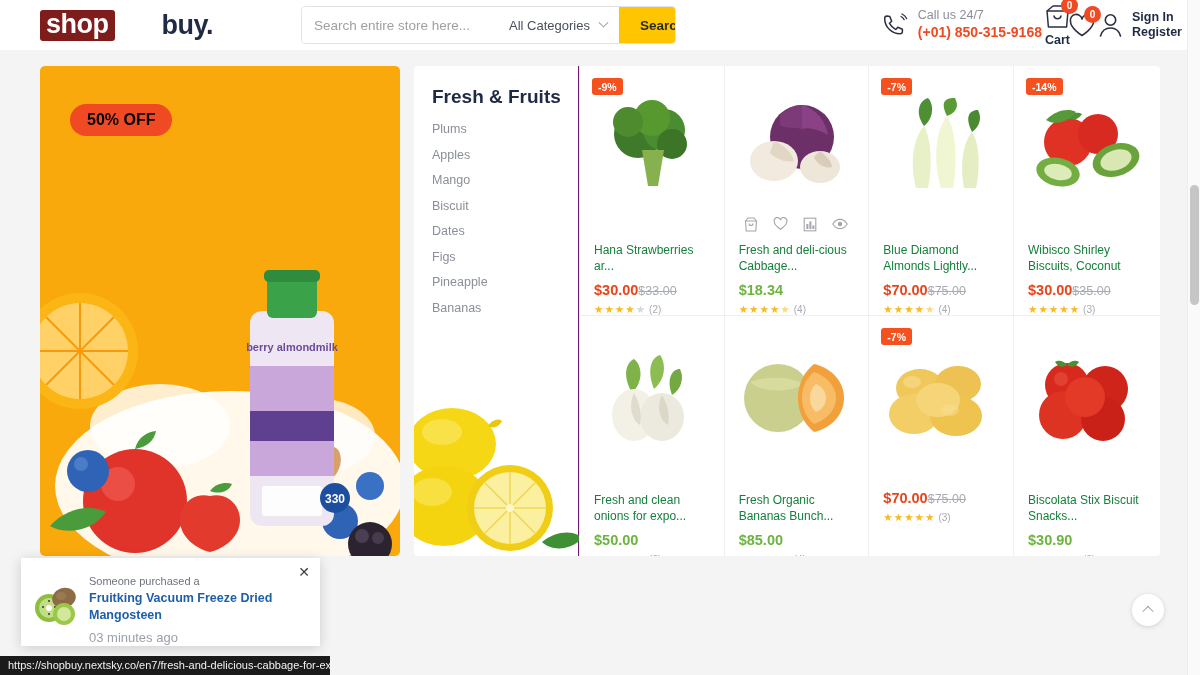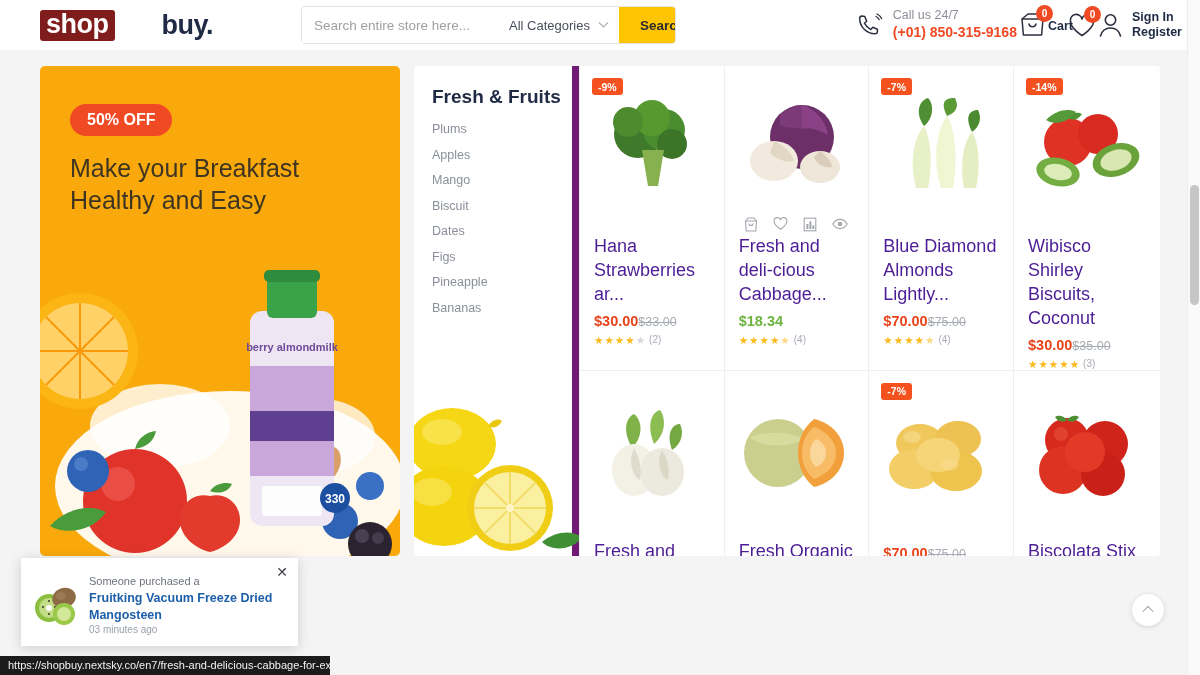--- a/index.html
+++ b/index.html
@@ -60,56 +60,56 @@
   .call-label { color: #8b8f99; font-size: 12.5px; }
   .call-number { color: #ef4a23; font-weight: bold; font-size: 14px; }
 
   .icon-btn { display: flex; align-items: center; gap: 6px; position: relative; cursor: pointer; }
   .badge {
     position: absolute; top: -6px; left: 19px;
     background: #ef4a23; color: #fff; font-size: 10px; font-weight: bold;
     min-width: 17px; height: 17px; border-radius: 9px;
     display: flex; align-items: center; justify-content: center; padding: 0 4px;
   }
-  .cart-col { display: flex; flex-direction: row; align-items: center; }
+  .cart-col { display: flex; flex-direction: column; align-items: center; }
   .cart-label { font-size: 12.5px; font-weight: bold; color: #1f2a44; margin-top: 1px; }
   .acct-text { line-height: 1.22; font-size: 12.5px; font-weight: bold; color: #1f2a44; }
 
   
   .main {
     padding: 16px 40px 0 40px;
     display: flex; gap: 14px;
     height: calc(675px - 50px);
   }
 
   
   .banner {
     width: 360px; height: 490px; border-radius: 5px;
     background: #f9a90b; position: relative; overflow: hidden; flex: none;
   }
   .badge-off {
-    display: inline-block; background: #ef4a23; color: #ffffff;
+    display: inline-block; background: #ef4a23; color: #000000;
     font-size: 16px; font-weight: bold; padding: 7px 17px; border-radius: 18px;
     margin: 38px 0 0 30px;
   }
   .banner-title {
     margin: 17px 0 0 30px; font-size: 25px; line-height: 1.26;
     color: #3d3522; font-weight: normal; max-width: 300px;
   }
   .banner-art { position: absolute; inset: 0; pointer-events: none; }
 
   
   .panel {
     flex: 1; background: #fff; border-radius: 4px;
     display: flex; overflow: hidden; align-self: flex-start;
     height: 490px;
   }
   .cat-col {
     width: 165px; flex: none; padding: 20px 8px 0 18px;
-    border-right: 7px solid #701a75; position: relative;
+    border-right: 1px solid #701a75; position: relative;
   }
   .cat-title { font-size: 19px; font-weight: bold; color: #1f2a44; margin-bottom: 14px; }
   .cat-link { display: block; font-size: 12.5px; color: #8a8f99; margin-bottom: 11.5px; cursor: pointer; }
   .cat-art { position: absolute; left: 0; bottom: 0; width: 165px; height: 190px; }
 
   .grid { flex: 1; display: grid; grid-template-columns: repeat(4, 1fr); grid-template-rows: 1fr 1fr; }
   .card {
     border-left: 1px solid #efefef; border-bottom: 1px solid #efefef;
     padding: 12px 14px 0 14px; position: relative; display: flex; flex-direction: column;
   }
@@ -119,43 +119,43 @@
     background: #f4511e; color: #fff; font-size: 10.5px; font-weight: bold;
     padding: 2.5px 6px; border-radius: 3px;
   }
   .thumb { height: 128px; display: flex; align-items: center; justify-content: center; position: relative; margin-top: 4px; }
   .actions {
     display: flex; gap: 15px; justify-content: center; align-items: center;
     height: 20px; margin-top: 4px;
   }
   .act-icon { cursor: pointer; opacity: .62; }
   .p-name {
-    font-size: 18px; color: #4c1d95; line-height: 1.33; margin-top: 1px;
+    font-size: 12px; color: #15803d; line-height: 1.33; margin-top: 9px;
     min-height: 33px; cursor: pointer;
   }
   .p-price { font-size: 14.5px; font-weight: bold; margin-top: 6px; }
   .p-price .old { font-size: 12.5px; font-weight: normal; color: #a7abb3; text-decoration: line-through; }
   .price-sale { color: #e8431a; }
   .price-plain { color: #6cb33f; }
   .rating { display: flex; align-items: center; gap: 1px; margin-top: 5px; }
   .star { font-size: 10.5px; color: #fbb91c; letter-spacing: 0; }
   .star.off { color: #d5d7dc; }
   .rcount { font-size: 10px; color: #a7abb3; margin-left: 3px; }
 
   
   .popup {
-    position: absolute; left: 21px; top: 558px; width: 277px; height: 88px;
+    position: absolute; left: 21px; top: 558px; width: 299px; height: 88px;
     background: #fff; box-shadow: 0 2px 12px rgba(0,0,0,.16);
     display: flex; align-items: flex-start; padding: 10px 12px; z-index: 40;
   }
   .popup-thumb { width: 46px; height: 46px; flex: none; margin-top: 12px; }
   .popup-body { margin-left: 10px; padding-top: 7px; }
   .popup-lead { font-size: 11px; color: #6d727c; }
   .popup-title { font-size: 12.5px; font-weight: bold; color: #1d5fa8; line-height: 1.35; margin-top: 3px; cursor: pointer; }
-  .popup-time { font-size: 10px; color: #9aa0aa; }
+  .popup-time { font-size: 13px; color: #9aa0aa; margin-top: 6px; }
   .popup-close {
     position: absolute; right: 8px; top: 6px; width: 16px; height: 16px;
     cursor: pointer; color: #3c3f46; font-size: 14px; line-height: 16px; text-align: center;
   }
 
   
   .statusbar {
     position: absolute; left: 0; bottom: 0; z-index: 60;
     background: #1b1b1b; color: #f1f1f1; font-size: 11px;
     padding: 3px 8px 4px 8px; max-width: 330px; white-space: nowrap; overflow: hidden;
@@ -278,21 +278,20 @@
       <rect x="227" y="210" width="50" height="42" rx="6" fill="#3aa34a"></rect>
       <rect x="224" y="204" width="56" height="12" rx="5" fill="#2f8c3e"></rect>
       <text x="252" y="285" font-family="Liberation Sans, sans-serif" font-size="11" fill="#6c4a9b" text-anchor="middle" font-weight="bold">berry almondmilk</text>
       <rect x="222" y="420" width="60" height="30" rx="3" fill="#ffffff" opacity=".9"></rect>
       <circle cx="295" cy="432" r="15" fill="#1d4fa0"></circle>
       <text x="295" y="437" font-family="Liberation Sans, sans-serif" font-size="12" fill="#fff" text-anchor="middle" font-weight="bold">330</text>
 
       <path d="M10 460c16-18 40-22 56-14-12 18-38 24-56 14z" fill="#4a9b3c"></path>
     </svg>
     <div class="badge-off">50% OFF</div>
-    <h2 class="banner-title">Make your Breakfast Healthy and Easy</h2>
   </div>
 
   <div class="panel">
     <div class="cat-col">
       <div class="cat-title">Fresh &amp; Fruits</div>
       <a class="cat-link">Plums</a>
       <a class="cat-link">Apples</a>
       <a class="cat-link">Mango</a>
       <a class="cat-link">Biscuit</a>
       <a class="cat-link">Dates</a>

